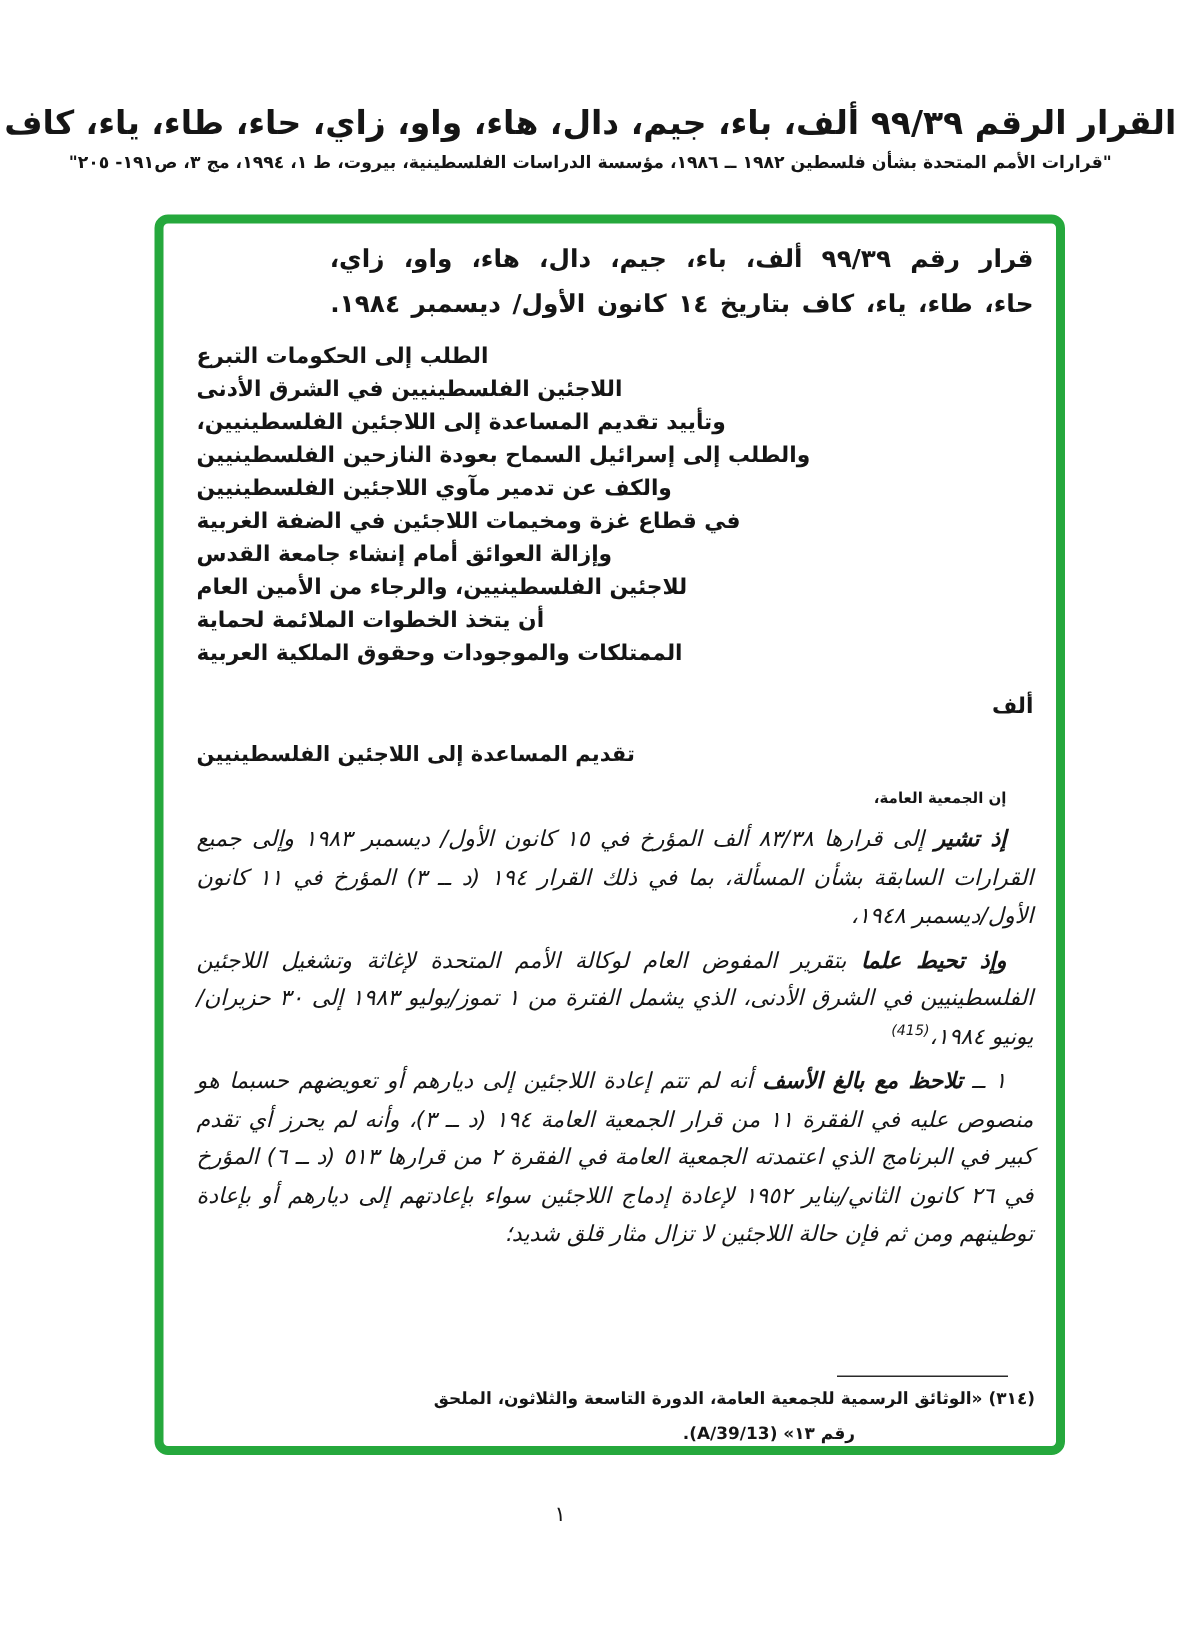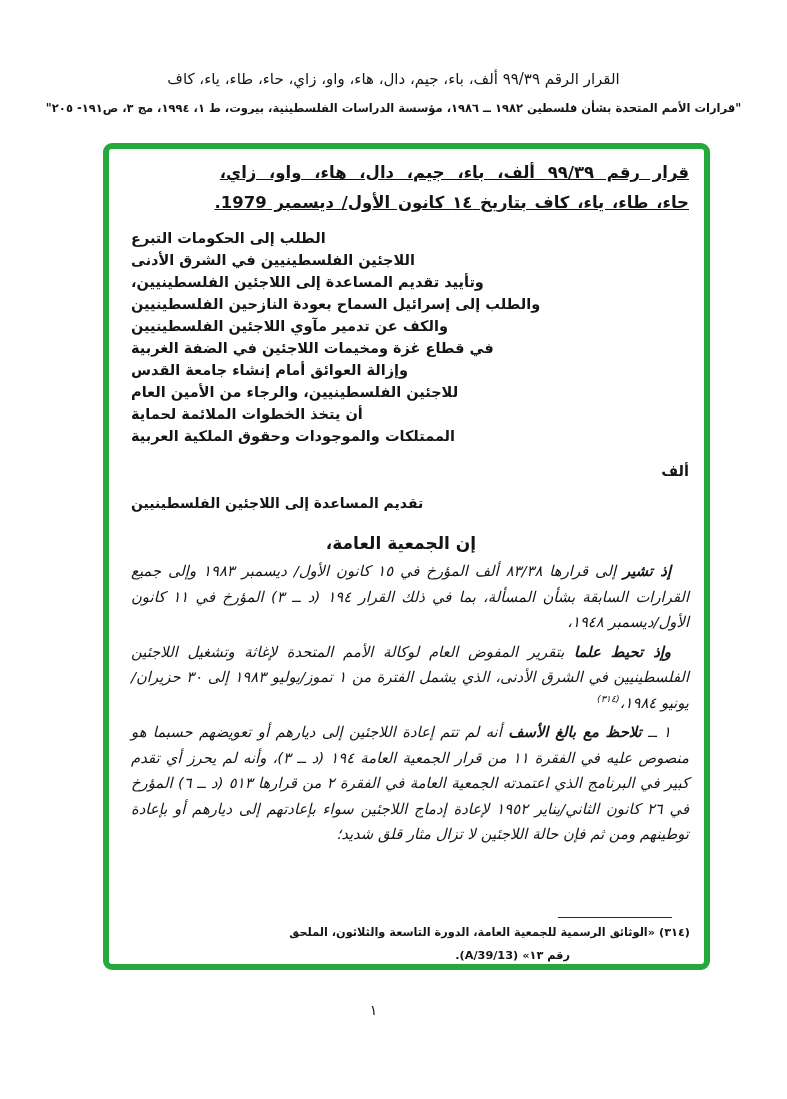--- a/index.html
+++ b/index.html
@@ -7,52 +7,52 @@
     width:787px; height:1099px; position:relative;
     background:#ffffff; color:#151515;
     font-family:"DejaVu Sans", sans-serif;
     overflow:hidden;
   }
   .rtl { direction:rtl; unicode-bidi:embed; }
 
   
   .hdr-title {
     position:absolute; top:70px; left:0; right:0;
-    text-align:center; font-weight:normal; font-size:15px;
+    text-align:center; font-weight:bold; font-size:22px;
     letter-spacing:0.2px;
   }
   .hdr-source {
     position:absolute; top:101px; left:0; right:0;
     text-align:center; font-weight:bold; font-size:11.5px;
   }
 
   
   .frame {
     position:absolute; left:103px; top:143px;
     width:607px; height:827px; box-sizing:border-box;
     border:6px solid #25a83c; border-radius:9px;
     overflow:hidden; background:transparent;
   }
   .frame-content {
     position:absolute; top:0; left:0; right:0; bottom:0;
     padding:9px 15px 0 22px;
   }
 
   
-  .doc-title { font-weight:bold; font-size:16.5px; line-height:30px; text-align:right;text-decoration:underline; }
+  .doc-title { font-weight:bold; font-size:16.5px; line-height:30px; text-align:right; }
   .doc-title .l1 { word-spacing:7px; }
   .doc-title .l2 { word-spacing:2px; }
 
   
   .subject { margin-top:9px; text-align:left; font-weight:bold; font-size:14.5px; line-height:22px; }
 
   .section-letter { margin-top:14px; font-weight:bold; font-size:14.5px; line-height:20px; }
   .section-title  { margin-top:12px; text-align:left; font-weight:bold; font-size:14px; line-height:20px; }
 
-  .salutation { margin-top:20px; font-weight:bold; font-size:17px; line-height:21px; text-indent:18px; text-align:center; }
+  .salutation { margin-top:9px; font-weight:bold; font-size:10px; line-height:21px; text-indent:18px; text-align:right; }
 
   
   .body-para {
     margin:4px 0 0 0; font-size:14.8px; line-height:25.5px;
     text-align:justify; text-indent:18px;font-style:italic;
   }
   .body-para .lead { font-weight:bold; }
   .fnref { font-size:9.5px; vertical-align:super; line-height:0; }
 
   
@@ -79,21 +79,21 @@
 <body>
 
 <div class="hdr-title rtl">القرار الرقم ٩٩/٣٩ ألف، باء، جيم، دال، هاء، واو، زاي، حاء، طاء، ياء، كاف</div>
 <div class="hdr-source rtl">"قرارات الأمم المتحدة بشأن فلسطين ١٩٨٢ ــ ١٩٨٦، مؤسسة الدراسات الفلسطينية، بيروت، ط ١، ١٩٩٤، مج ٣، ص١٩١- ٢٠٥"</div>
 
 <div class="frame">
   <div class="frame-content rtl">
 
     <div class="doc-title">
       <div class="l1">قرار رقم ٩٩/٣٩ ألف، باء، جيم، دال، هاء، واو، زاي،</div>
-      <div class="l2">حاء، طاء، ياء، كاف بتاريخ ١٤ كانون الأول/ ديسمبر 1979.</div>
+      <div class="l2">حاء، طاء، ياء، كاف بتاريخ ١٤ كانون الأول/ ديسمبر ١٩٨٤.</div>
     </div>
 
     <div class="subject">
       <div>الطلب إلى الحكومات التبرع</div>
       <div>اللاجئين الفلسطينيين في الشرق الأدنى</div>
       <div>وتأييد تقديم المساعدة إلى اللاجئين الفلسطينيين،</div>
       <div>والطلب إلى إسرائيل السماح بعودة النازحين الفلسطينيين</div>
       <div>والكف عن تدمير مآوي اللاجئين الفلسطينيين</div>
       <div>في قطاع غزة ومخيمات اللاجئين في الضفة الغربية</div>
       <div>وإزالة العوائق أمام إنشاء جامعة القدس</div>
@@ -104,21 +104,21 @@
 
     <div class="section-letter">ألف</div>
     <div class="section-title">تقديم المساعدة إلى اللاجئين الفلسطينيين</div>
     <div class="salutation">إن الجمعية العامة،</div>
 
     <p class="body-para">
       <span class="lead">إذ تشير</span><span> إلى قرارها ٨٣/٣٨ ألف المؤرخ في ١٥ كانون الأول/ ديسمبر ١٩٨٣ وإلى جميع القرارات السابقة بشأن المسألة، بما في ذلك القرار ١٩٤ (د ــ ٣) المؤرخ في ١١ كانون الأول/ديسمبر ١٩٤٨،</span>
     </p>
 
     <p class="body-para">
-      <span class="lead">وإذ تحيط علما</span><span> بتقرير المفوض العام لوكالة الأمم المتحدة لإغاثة وتشغيل اللاجئين الفلسطينيين في الشرق الأدنى، الذي يشمل الفترة من ١ تموز/يوليو ١٩٨٣ إلى ٣٠ حزيران/يونيو ١٩٨٤،</span><span class="fnref">(٣١٤)</span>
+      <span class="lead">وإذ تحيط علما</span><span> بتقرير المفوض العام لوكالة الأمم المتحدة لإغاثة وتشغيل اللاجئين الفلسطينيين في الشرق الأدنى، الذي يشمل الفترة من ١ تموز/يوليو ١٩٨٣ إلى ٣٠ حزيران/يونيو ١٩٨٤،</span><span class="fnref">(415)</span>
     </p>
 
     <p class="body-para">
       <span>١ ــ </span><span class="lead">تلاحظ مع بالغ الأسف</span><span> أنه لم تتم إعادة اللاجئين إلى ديارهم أو تعويضهم حسبما هو منصوص عليه في الفقرة ١١ من قرار الجمعية العامة ١٩٤ (د ــ ٣)، وأنه لم يحرز أي تقدم كبير في البرنامج الذي اعتمدته الجمعية العامة في الفقرة ٢ من قرارها ٥١٣ (د ــ ٦) المؤرخ في ٢٦ كانون الثاني/يناير ١٩٥٢ لإعادة إدماج اللاجئين سواء بإعادتهم إلى ديارهم أو بإعادة توطينهم ومن ثم فإن حالة اللاجئين لا تزال مثار قلق شديد؛</span>
     </p>
 
     <div class="fn-sep"></div>
     <div class="fn-line1 rtl">(٣١٤) «الوثائق الرسمية للجمعية العامة، الدورة التاسعة والثلاثون، الملحق</div>
     <div class="fn-line2 rtl">رقم ١٣» (A/39/13).</div>
 

